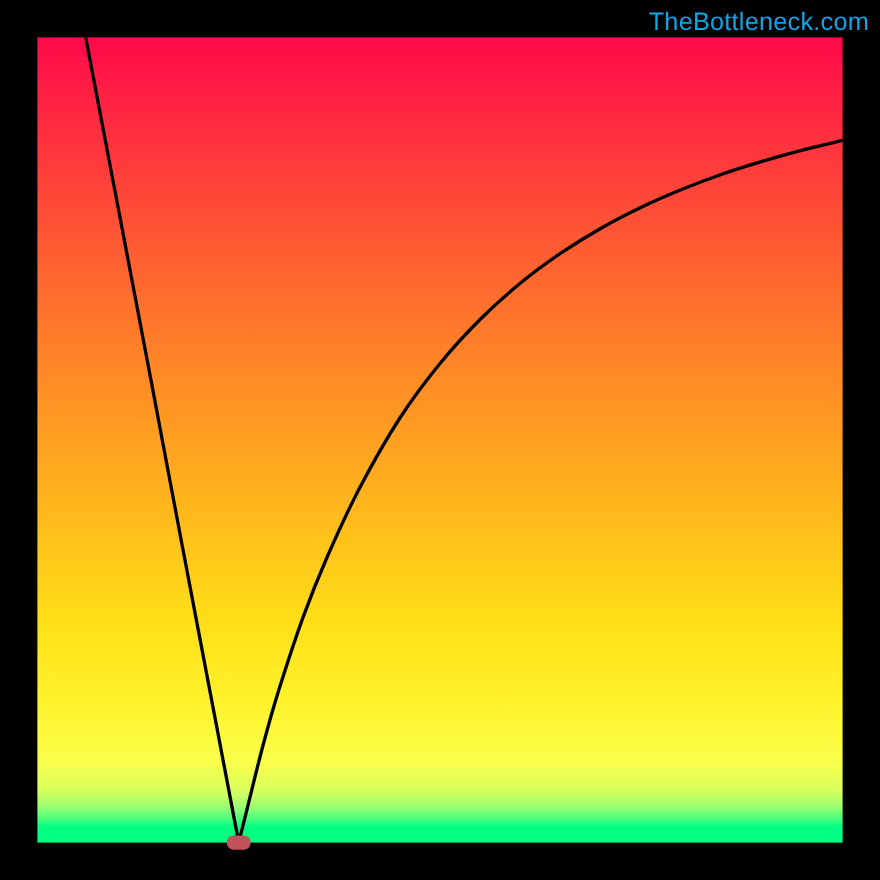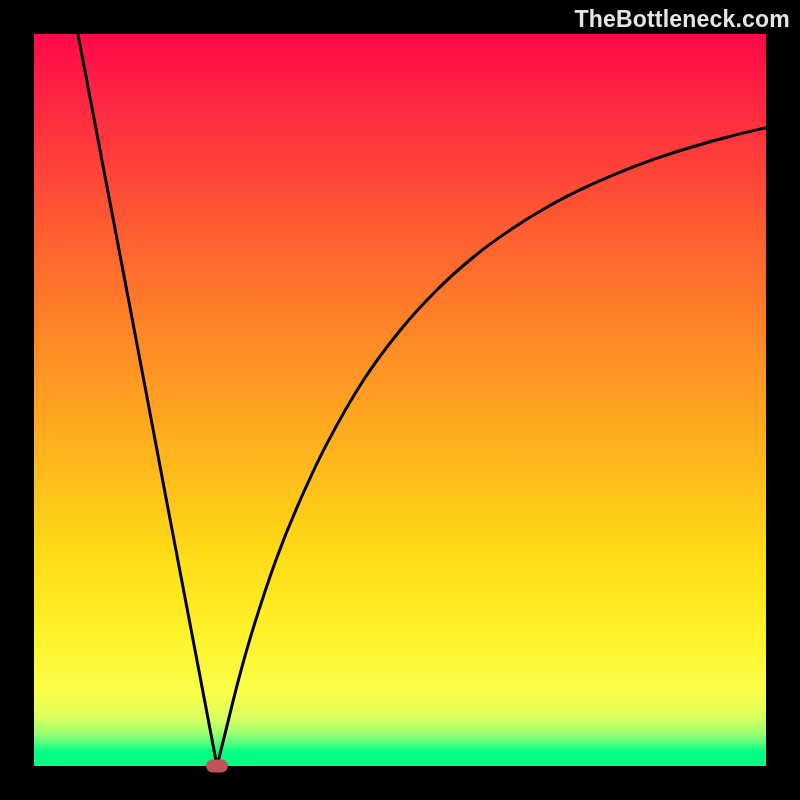--- a/index.html
+++ b/index.html
@@ -38,23 +38,23 @@
       #9cff70 95.5%,
       #4dff7e 97%,
       #04ff83 98%,
       #00ff80 100%
     );
   }
   .watermark {
     position: absolute;
     top: 6px;
     right: 10px;
-    color: #e5e5e5;
+    color: #0ea5e9;
     font-size: 23px;
-    font-weight: 700;
+    font-weight: 400;
     letter-spacing: 0.2px;
     user-select: none;
   }
   svg.curve {
     position: absolute;
     left: 0;
     top: 0;
     width: 732px;
     height: 732px;
   }

